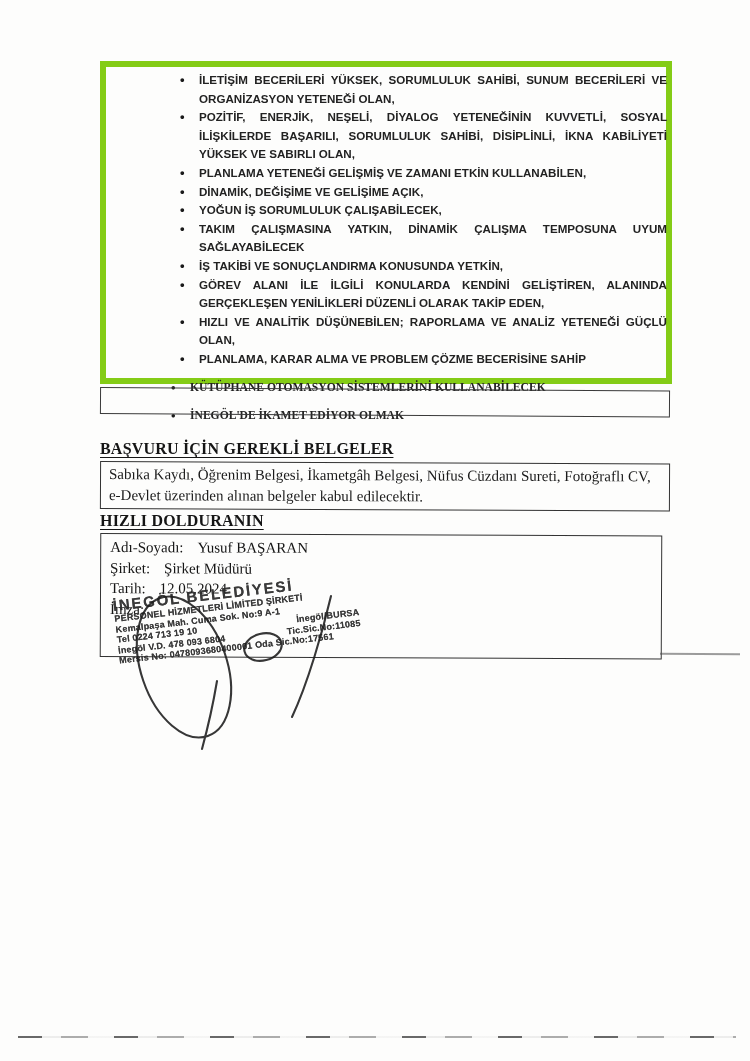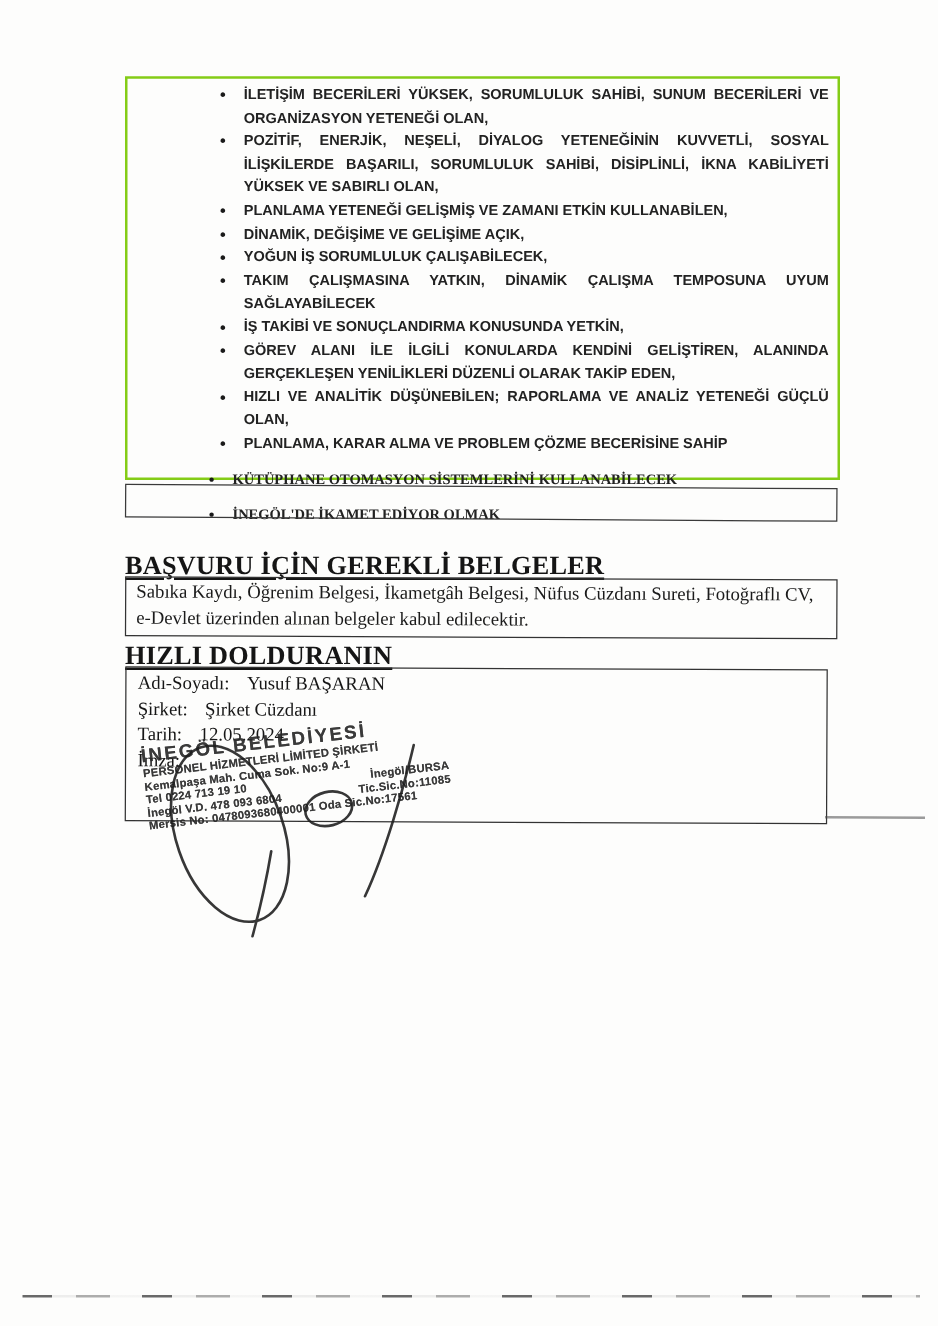--- a/index.html
+++ b/index.html
@@ -9,21 +9,21 @@
     background:#fdfdfc;
     color:#1d1d1d;
     position:relative;
     overflow:hidden;
   }
   .page { position:absolute; inset:0; }
 
   
   .req-box {
     position:absolute; left:100px; top:61px; width:572px; height:323px;
-    border:2px solid #84cc16;
+    border:6px solid #84cc16;
   }
   .req-list {
     list-style:none;
     margin:4px 10px 0 93px;
     width:468px;
   }
   .req-list li {
     position:relative;
     font-size:11.6px;
     line-height:18.6px;
@@ -44,21 +44,21 @@
   .empty-box {
     position:absolute; left:100px; top:387px; width:570px; height:27px;
     border:1.6px solid #3a3a3a;
     transform:rotate(0.35deg); transform-origin:left center;
   }
 
   
   .sec-heading {
     position:absolute; left:100px;
     font-family:"Liberation Serif", serif;
-    font-weight:700; font-size:21px; letter-spacing:0.2px;
+    font-weight:700; font-size:16px; letter-spacing:0.2px;
     color:#151515;
     text-decoration:underline;
     text-underline-offset:3px;
   }
   .h-belgeler { top:440px; }
   .h-form { top:512px; }
 
   
   .docs-box {
     position:absolute; left:100px; top:461px; width:570px; height:48px;
@@ -151,21 +151,21 @@
   <div class="docs-box">
     <p>Sabıka Kaydı, Öğrenim Belgesi, İkametgâh Belgesi, Nüfus Cüzdanı Sureti, Fotoğraflı CV, e-Devlet üzerinden alınan belgeler kabul edilecektir.</p>
   </div>
 
   <div class="sec-heading h-form">HIZLI DOLDURANIN</div>
   <div class="form-box">
     <div class="form-row">
       <span class="lbl">Adı-Soyadı:</span><span class="val">Yusuf BAŞARAN</span>
     </div>
     <div class="form-row">
-      <span class="lbl">Şirket:</span><span class="val">Şirket Cüzdanı</span>
+      <span class="lbl">Şirket:</span><span class="val">Şirket Müdürü</span>
     </div>
     <div class="form-row">
       <span class="lbl">Tarih:</span><span class="val">12.05.2024</span>
     </div>
     <div class="form-row">
       <span class="lbl">İmza:</span><span class="val"></span>
     </div>
   </div>
 
   <div class="stamp">

